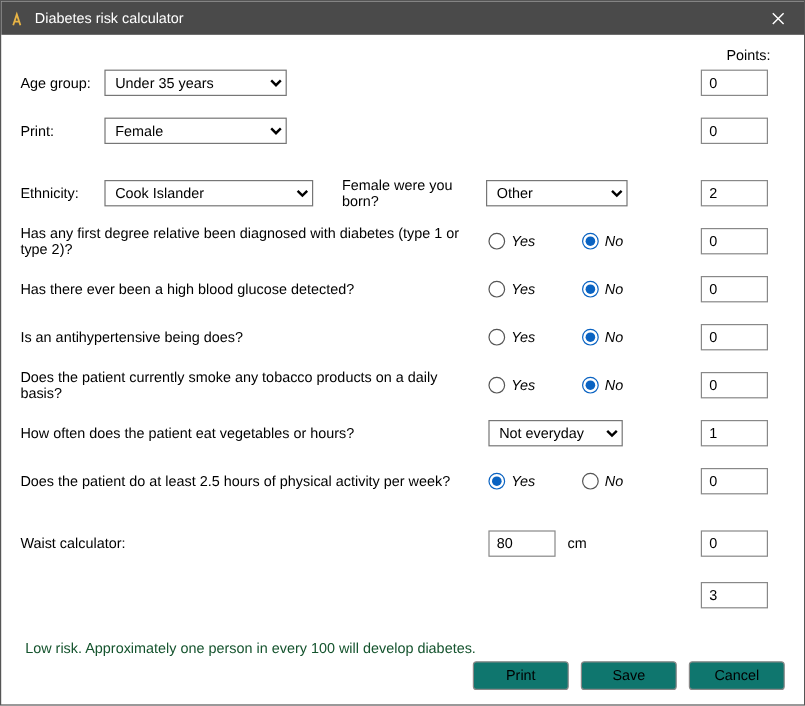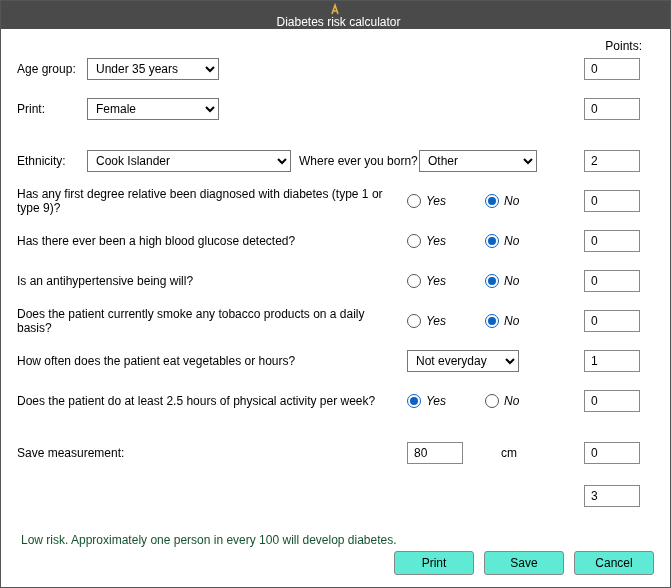--- a/index.html
+++ b/index.html
@@ -15,21 +15,20 @@
     border: 1px solid #555;
   }
   .titlebar {
     height: 28px;
     background: #4a4a4a;
     color: #fff;
     display: flex;
     align-items: center;
     padding: 0 0 0 6px;
     font-size: 12px;
-    flex-direction: column;
   }
   .titlebar .icon {
     width: 16px; height: 16px;
     margin-right: 6px;
     display: inline-flex; align-items: center; justify-content: center;
   }
   .titlebar .title { flex: 1; }
   .titlebar .close {
     width: 44px; height: 28px;
     display: flex; align-items: center; justify-content: center;
@@ -70,22 +69,22 @@
     flex: 0 0 70px;
   }
   select {
     height: 22px;
     font-family: inherit;
     font-size: 12px;
     background: #fff;
     border: 1px solid #767676;
     padding: 1px 4px;
   }
-  .sel-130 { width: 132px; }
-  .sel-170 { width: 204px; }
+  .sel-130 { width: 152px; }
+  .sel-170 { width: 174px; }
   .sel-120 { width: 118px; }
   .sel-128 { width: 112px; }
   input[type=text] {
     height: 22px;
     font-family: inherit;
     font-size: 12px;
     border: 1px solid #888;
     padding: 2px 6px;
     width: 56px;
     background: #fff;
@@ -129,35 +128,35 @@
     position: absolute;
     bottom: 12px;
     right: 16px;
     display: flex;
     gap: 10px;
   }
   .btn {
     min-width: 80px;
     height: 24px;
     border: 1px solid #888;
-    background: #5eead4;
+    background: #0f766e;
     font-family: inherit;
     font-size: 12px;
     border-radius: 3px;
     cursor: pointer;
     padding: 0 14px;
   }
   .spacer-row { height: 12px; }
   .ethn-row .ql { flex: 0 0 70px; }
   .ethn-row .ethn-sel { flex: 0 0 190px; }
   .ethn-row .born-lbl { margin-left: 8px; flex: 0 0 120px; }
   .ethn-row .born-sel { flex: 0 0 120px; }
   .veg-row .mid { justify-content: flex-start; }
   .pts-total-row .pts { margin-top: 6px; }
-  .cm-label { margin-left: 26px; }
+  .cm-label { margin-left: 10px; }
 </style>
 </head>
 <body>
 
 <div class="titlebar">
   <span class="icon">
     <svg width="14" height="14" viewBox="0 0 14 14">
         <path d="M3 13 L6 4 L9 13 M4 10 H8" stroke="#e8b445" stroke-width="1.5" fill="none"></path>
       </svg>
   </span>
@@ -199,31 +198,31 @@
 
   <div class="spacer-row"></div>
 
   <div class="row ethn-row">
     <div class="ql">Ethnicity:</div>
     <div class="ethn-sel">
       <select class="sel-170">
         <option>Cook Islander</option>
       </select>
     </div>
-    <div class="born-lbl">Where ever you born?</div>
+    <div class="born-lbl">Female were you born?</div>
     <div class="born-sel">
       <select class="sel-120">
         <option>Other</option>
       </select>
     </div>
     <div class="pts" style="margin-left:auto"><input type="text" value="2" style=""></div>
   </div>
 
   <div class="row">
-    <div class="ql" style="flex:0 0 390px">Has any first degree relative been diagnosed with diabetes (type 1 or type 9)?</div>
+    <div class="ql" style="flex:0 0 390px">Has any first degree relative been diagnosed with diabetes (type 1 or type 2)?</div>
     <div class="mid" style="flex:0 0 160px">
       <span class="radio-wrap">
           <span class="radio-dot"></span>
           <span>Yes</span>
         </span>
       <span class="radio-wrap">
           <span class="radio-dot checked"></span>
           <span>No</span>
         </span>
     </div>
@@ -239,21 +238,21 @@
         </span>
       <span class="radio-wrap">
           <span class="radio-dot checked"></span>
           <span>No</span>
         </span>
     </div>
     <div class="pts"><input type="text" value="0" style=""></div>
   </div>
 
   <div class="row">
-    <div class="ql" style="flex:0 0 390px">Is an antihypertensive being will?</div>
+    <div class="ql" style="flex:0 0 390px">Is an antihypertensive being does?</div>
     <div class="mid" style="flex:0 0 160px">
       <span class="radio-wrap">
           <span class="radio-dot"></span>
           <span>Yes</span>
         </span>
       <span class="radio-wrap">
           <span class="radio-dot checked"></span>
           <span>No</span>
         </span>
     </div>
@@ -296,22 +295,22 @@
           <span class="radio-dot"></span>
           <span>No</span>
         </span>
     </div>
     <div class="pts"><input type="text" value="0" style=""></div>
   </div>
 
   <div class="spacer-row"></div>
 
   <div class="row">
-    <div class="ql" style="flex:0 0 390px">Save measurement:</div>
-    <div class="mid" style="flex:0 0 160px; gap:12px;">
+    <div class="ql" style="flex:0 0 390px">Waist calculator:</div>
+    <div class="mid" style="flex:0 0 160px; gap:0;">
       <input class="waist-input" type="text" value="80" style="">
       <span class="cm-label">cm</span>
     </div>
     <div class="pts"><input type="text" value="0" style=""></div>
   </div>
 
   <div class="row pts-total-row">
     <div style="flex:1"></div>
     <div class="pts"><input type="text" value="3" style=""></div>
   </div>

